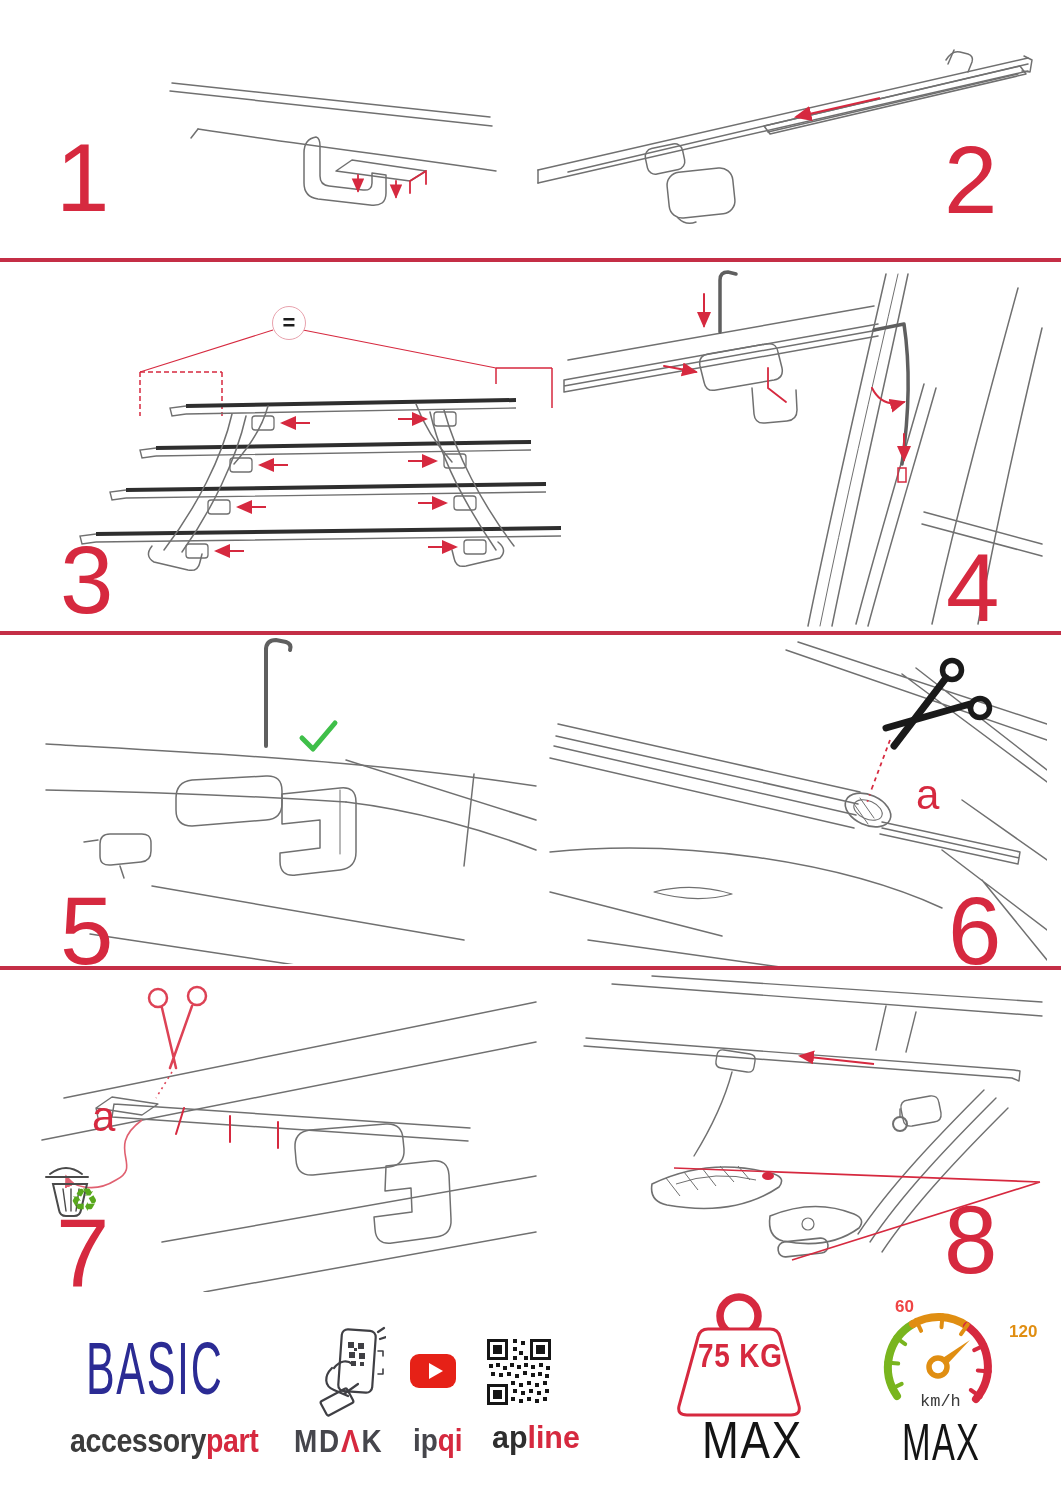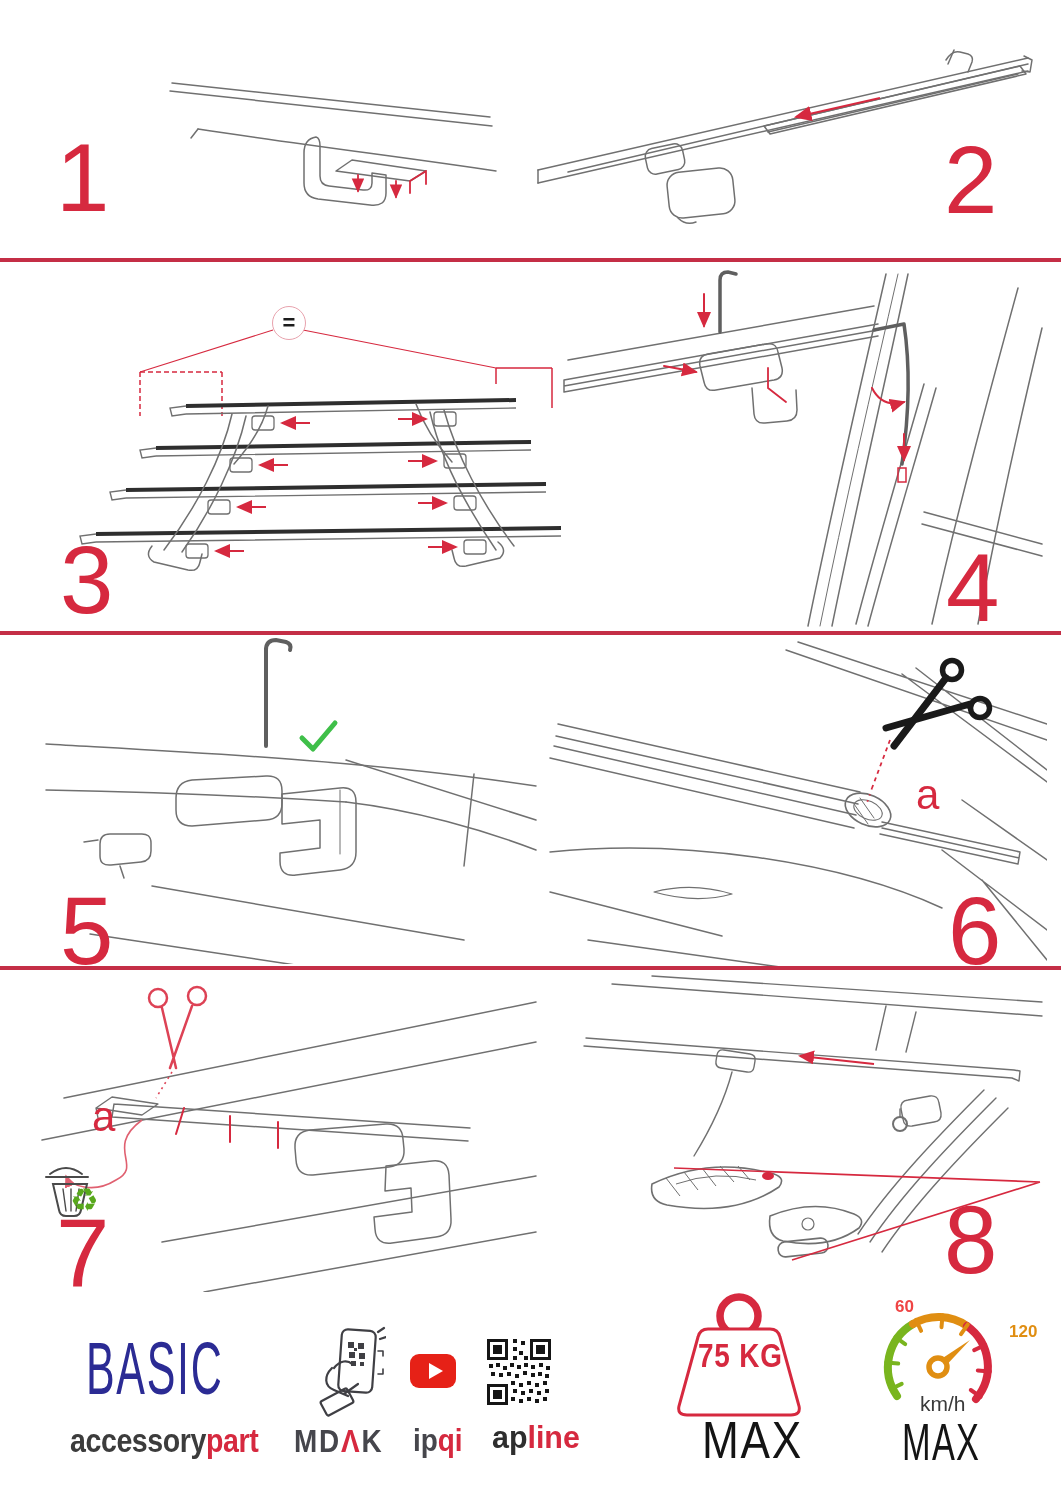--- a/index.html
+++ b/index.html
@@ -24,21 +24,21 @@
   .apline{position:absolute;left:492px;top:1419px;font-size:32px;font-weight:bold;color:#2e2e2e;
         transform:scaleX(.95);transform-origin:left top;white-space:nowrap;}
   .kg{position:absolute;left:698px;top:1336px;font-size:34px;font-weight:bold;color:#d6293f;
         letter-spacing:1px;transform:scaleX(.82);transform-origin:left top;white-space:nowrap;}
   .max-w{position:absolute;left:702px;top:1414px;font-size:52px;line-height:1;color:#141414;
         letter-spacing:2px;transform:scaleX(.85);transform-origin:left top;}
   .max-s{position:absolute;left:902px;top:1416px;font-size:52px;line-height:1;color:#141414;
         letter-spacing:2px;transform:scaleX(.66);transform-origin:left top;}
   .s60{position:absolute;left:895px;top:1297px;font-size:17px;font-weight:bold;color:#ef4444;}
   .s120{position:absolute;left:983px;top:1322px;font-size:17px;font-weight:bold;color:#e08e12;margin-left:26px;}
-  .kmh{position:absolute;left:920px;top:1392px;font-size:21px;color:#3a3a3a;}
+  .kmh{position:absolute;left:920px;top:1392px;font-size:17px;color:#3a3a3a;font-family:Liberation Mono, monospace;}
   .recycle{position:absolute;left:70px;top:1184px;font-size:32px;line-height:1;color:#58a81c;}
 </style>
 </head>
 <body>
 
 <div class="page">
 
   <svg width="0" height="0" style="position:absolute">
     <defs>
       <marker id="mR" markerWidth="9" markerHeight="8" refX="7" refY="3.5" orient="auto">

